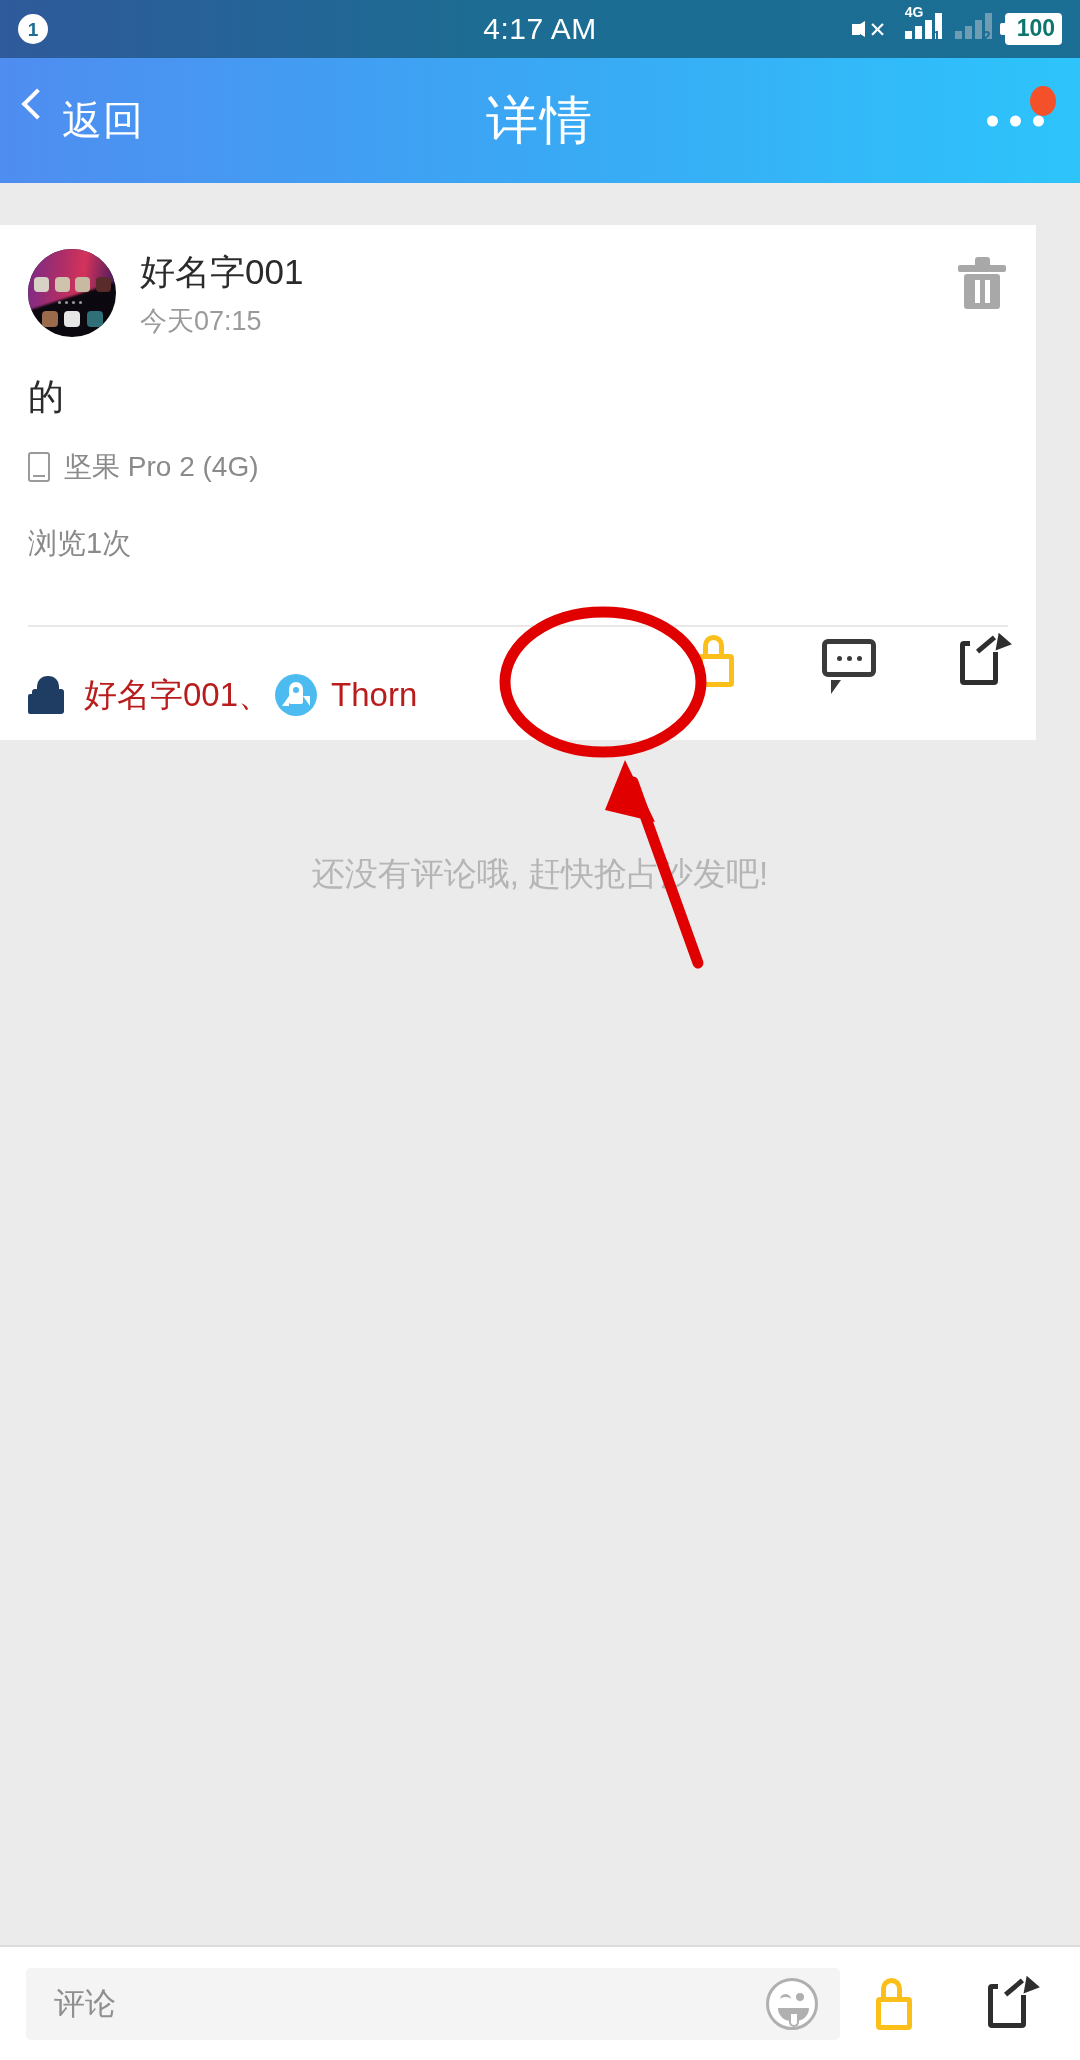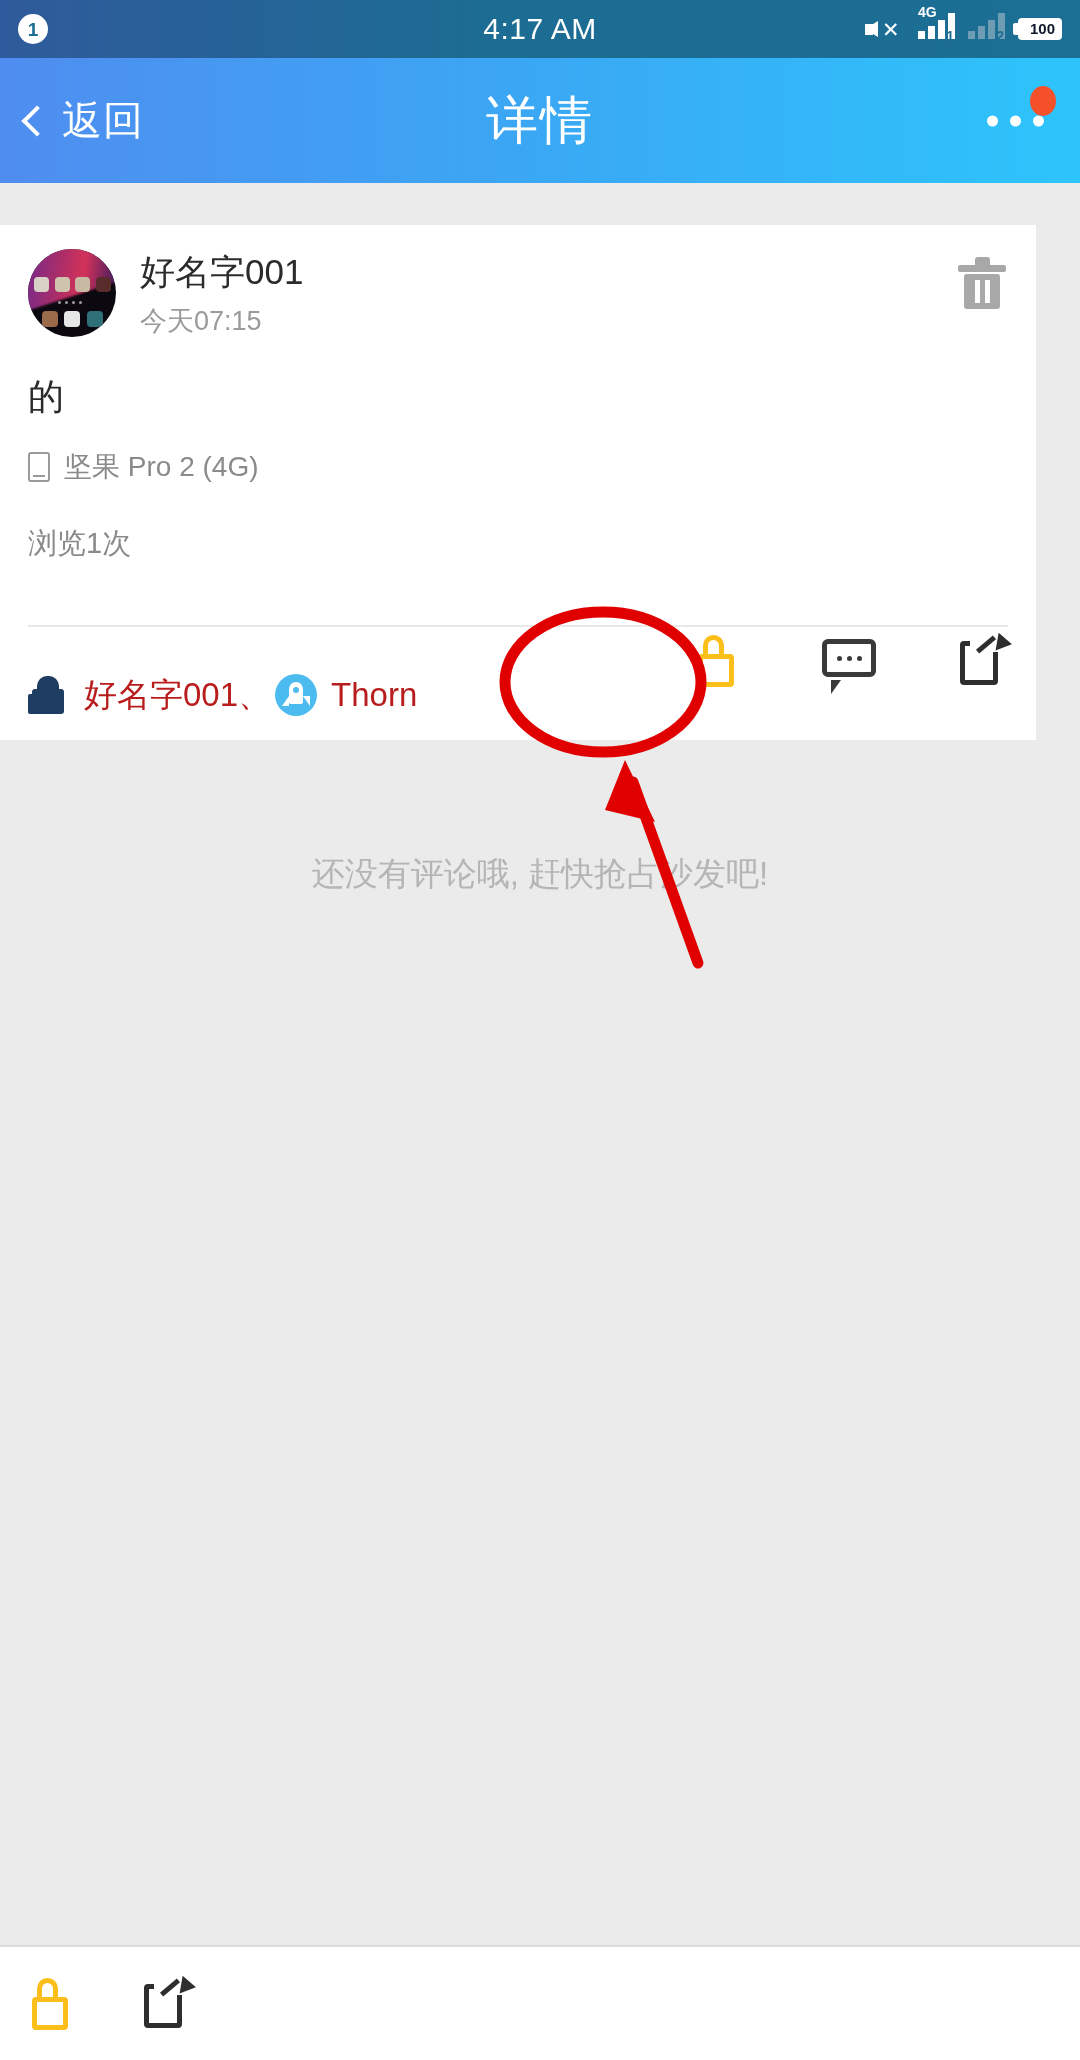--- a/index.html
+++ b/index.html
@@ -43,36 +43,36 @@
   .sigwrap.dim .bars i { background:#6e9cb3; }
   .b1 { height:8px; } .b2 { height:13px; } .b3 { height:19px; } .b4 { height:26px; }
   .sig-label { position:absolute; top:-9px; left:0; font-size:14px; color:#fff; font-weight:bold; }
   .sig-num { position:absolute; right:1px; bottom:1px; font-size:14px; color:#1c6c93; font-weight:bold; }
   .sigwrap.dim .sig-num { color:#1b6e94; }
 
   .battery {
     display:flex; align-items:center;
   }
   .battery .body {
-    background:#ffffff; border-radius:4px; color:#0f172a;
-    font-size:15px; font-weight:bold; padding:2px 7px 2px 12px;
+    background:#ffffff; border-radius:4px; color:#0f766e;
+    font-size:23px; font-weight:bold; padding:2px 7px 2px 12px;
     line-height:1.2; position:relative;
   }
   .battery .nub {
     position:absolute; left:-5px; top:50%; transform:translateY(-50%);
     width:5px; height:12px; background:#fff; border-radius:2px 0 0 2px;
   }
 
   
   .navbar {
     position:absolute; top:58px; left:0; width:1080px; height:125px;
     background:linear-gradient(to right,#4f8df0 0%,#3aa8f4 50%,#2dc4fb 100%);
     display:flex; align-items:center;
   }
-  .nav-back { display:flex; align-items:center; padding-left:20px; cursor:pointer; }
+  .nav-back { display:flex; align-items:flex-start; padding-left:20px; cursor:pointer; }
   .nav-chevron {
     width:22px; height:22px;
     border-left:4px solid #fff; border-bottom:4px solid #fff;
     transform:rotate(45deg); margin-right:14px; margin-left:6px;
   }
   .nav-back-label { color:#ffffff; font-size:40px; letter-spacing:1px; }
   .nav-title {
     position:absolute; left:0; right:0; text-align:center;
     color:#ffffff; font-size:52px; letter-spacing:2px; pointer-events:none;
   }
@@ -432,20 +432,29 @@
       </span>
       <span class="like-name">Thorn</span>
     </div>
   </div>
 
   <div class="comments-area">
     <div class="empty-text">还没有评论哦, 赶快抢占沙发吧!</div>
   </div>
 
   <div class="bottombar">
+    <div class="comment-box">
+      <span class="comment-placeholder">评论</span>
+      <span class="emoji-ic">
+        <span class="eye-l"></span>
+          <span class="eye-r"></span>
+          <span class="mouth"></span>
+          <span class="tongue"></span>
+      </span>
+    </div>
     <div class="bottom-actions">
       <div class="thumb-yellow">
         <div class="finger"></div>
           <div class="pad"></div>
       </div>
       <div class="share-ic">
         <div class="frame"></div>
           <div class="cut"></div>
           <div class="arrow"></div>
           <div class="head"></div>

